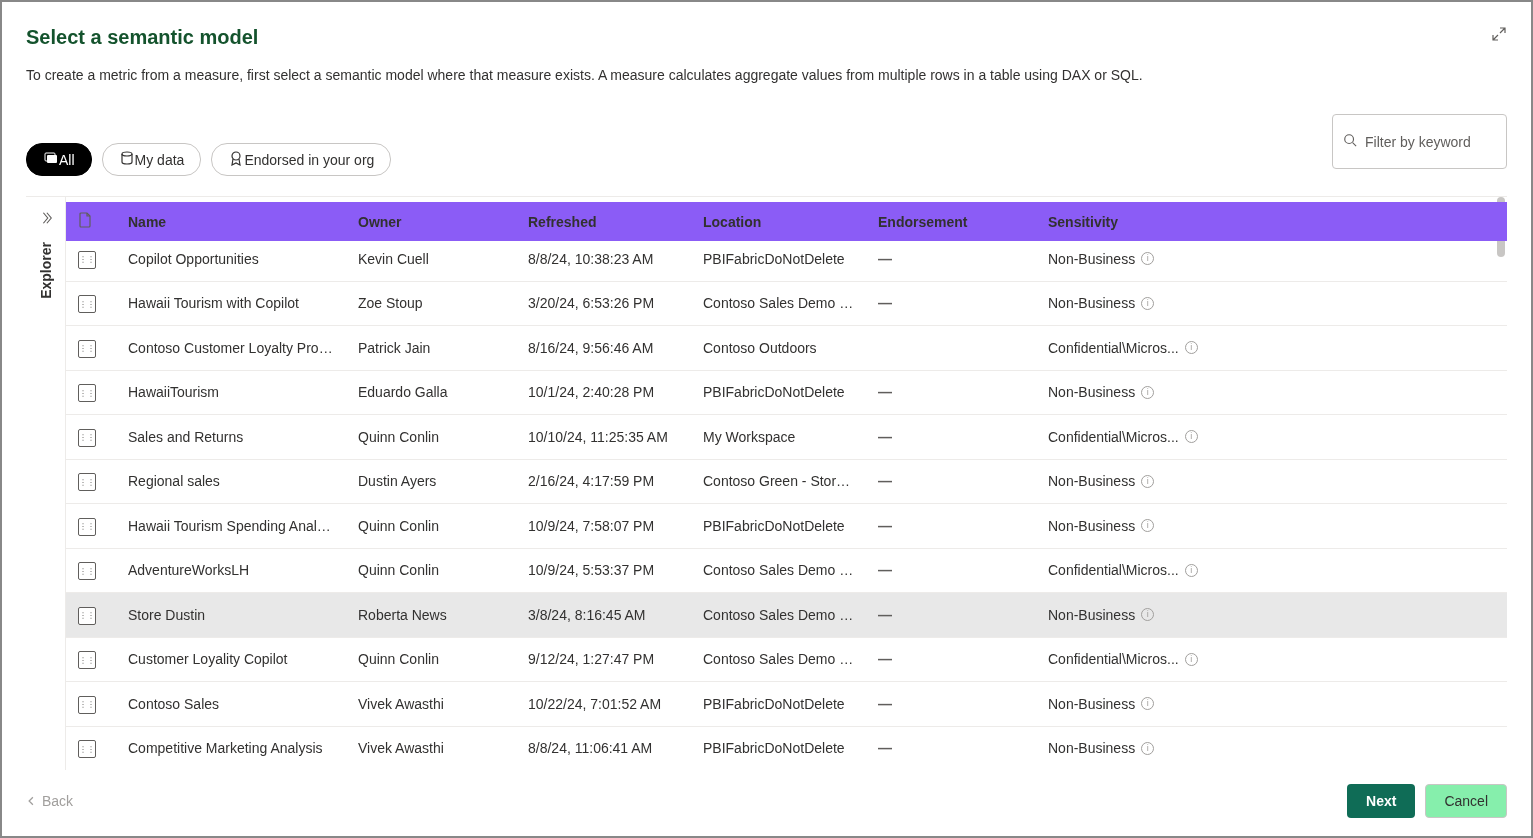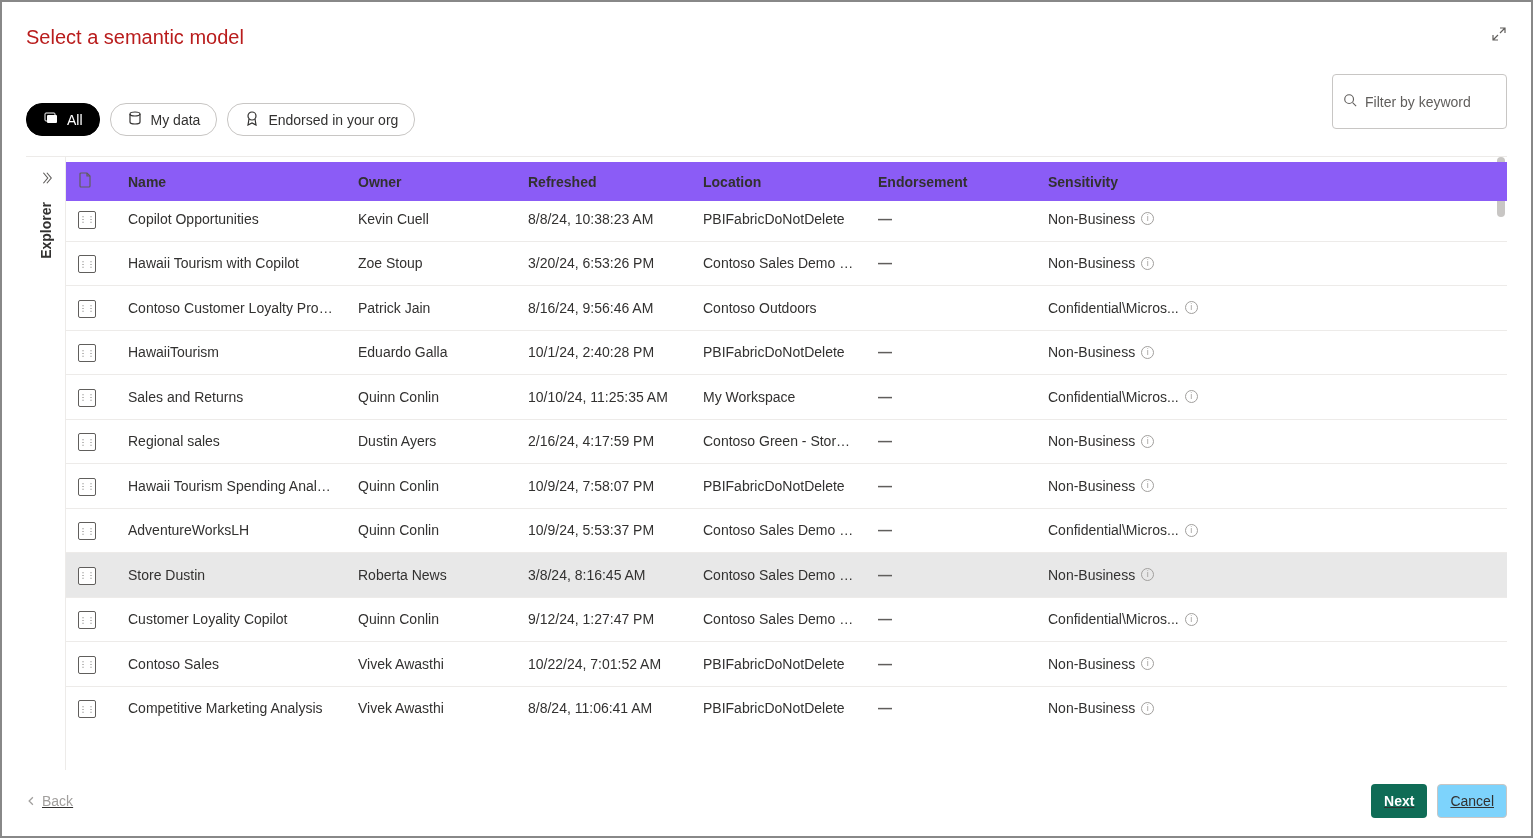--- a/index.html
+++ b/index.html
@@ -25,22 +25,22 @@
       flex-direction: column;
       padding: 24px 24px 0 24px;
     }
     .header-row {
       display: flex;
       justify-content: space-between;
       align-items: flex-start;
     }
     .title {
       font-size: 20px;
-      font-weight: 400;
-      color: #b91c1c;
+      font-weight: 700;
+      color: #14532d;
       margin-bottom: 18px;
     }
     .expand-icon {
       cursor: pointer;
       color: #605e5c;
     }
     .description {
       font-size: 14px;
       color: #323130;
       margin-bottom: 24px;
@@ -51,21 +51,20 @@
       align-items: center;
       margin-bottom: 20px;
     }
     .filter-pills {
       display: flex;
       gap: 10px;
     }
     .pill {
       display: inline-flex;
       align-items: center;
-      gap: 8px;
       padding: 6px 16px;
       border-radius: 16px;
       border: 1px solid #c8c6c4;
       background: #fff;
       cursor: pointer;
       font-size: 14px;
       color: #323130;
       margin-top: 36px;
     }
     .pill.active {
@@ -192,48 +191,47 @@
       margin-left: 6px;
       vertical-align: middle;
     }
     .sens-wrap { display: inline-flex; align-items: center; }
     .footer {
       display: flex;
       justify-content: space-between;
       padding: 14px 24px 18px 24px;
       border-top: none;
       background:#fff;
-      text-decoration:underline;
     }
     .back-link {
       display: inline-flex;
       align-items: center;
       gap: 6px;
       color: #a19f9d;
       cursor: pointer;
       font-size: 14px;
     }
     .footer-buttons {
       display: flex;
       gap: 10px;
     }
     .btn {
-      padding: 8px 12px;
+      padding: 8px 18px;
       border-radius: 4px;
       font-size: 14px;
       cursor: pointer;
       border: 1px solid transparent;
     }
     .btn-primary {
       background: #0f6c56;
       color: #fff;
       font-weight: 600;
     }
     .btn-secondary {
-      background: #7dd3fc;
+      background: #86efac;
       border: 1px solid #c8c6c4;
       color: #323130;
     }
     .scrollbar-thumb {
       position:absolute;
       right:2px;
       top:0;
       width:8px;
       height:60px;
       background:#c8c6c4;
@@ -247,20 +245,21 @@
   <div class="header-row">
     <h1 class="title">Select a semantic model</h1>
     <span class="expand-icon">
       <svg width="16" height="16" viewBox="0 0 16 16" fill="none" stroke="currentColor" stroke-width="1.2">
         <path d="M9 2 L14 2 L14 7 M14 2 L9 7"></path>
         <path d="M7 14 L2 14 L2 9 M2 14 L7 9"></path>
       </svg>
     </span>
   </div>
 
+  <p class="description">To create a metric from a measure, first select a semantic model where that measure exists. A measure calculates aggregate values from multiple rows in a table using DAX or SQL.</p>
 
   <div class="toolbar">
     <div class="filter-pills">
       <button class="pill active">
         <span>
           <svg width="16" height="16" viewBox="0 0 16 16" fill="currentColor">
               <rect x="2" y="3" width="10" height="8" rx="1" fill="none" stroke="currentColor"></rect>
               <rect x="4" y="5" width="10" height="8" rx="1" fill="currentColor"></rect>
             </svg>
         </span>

